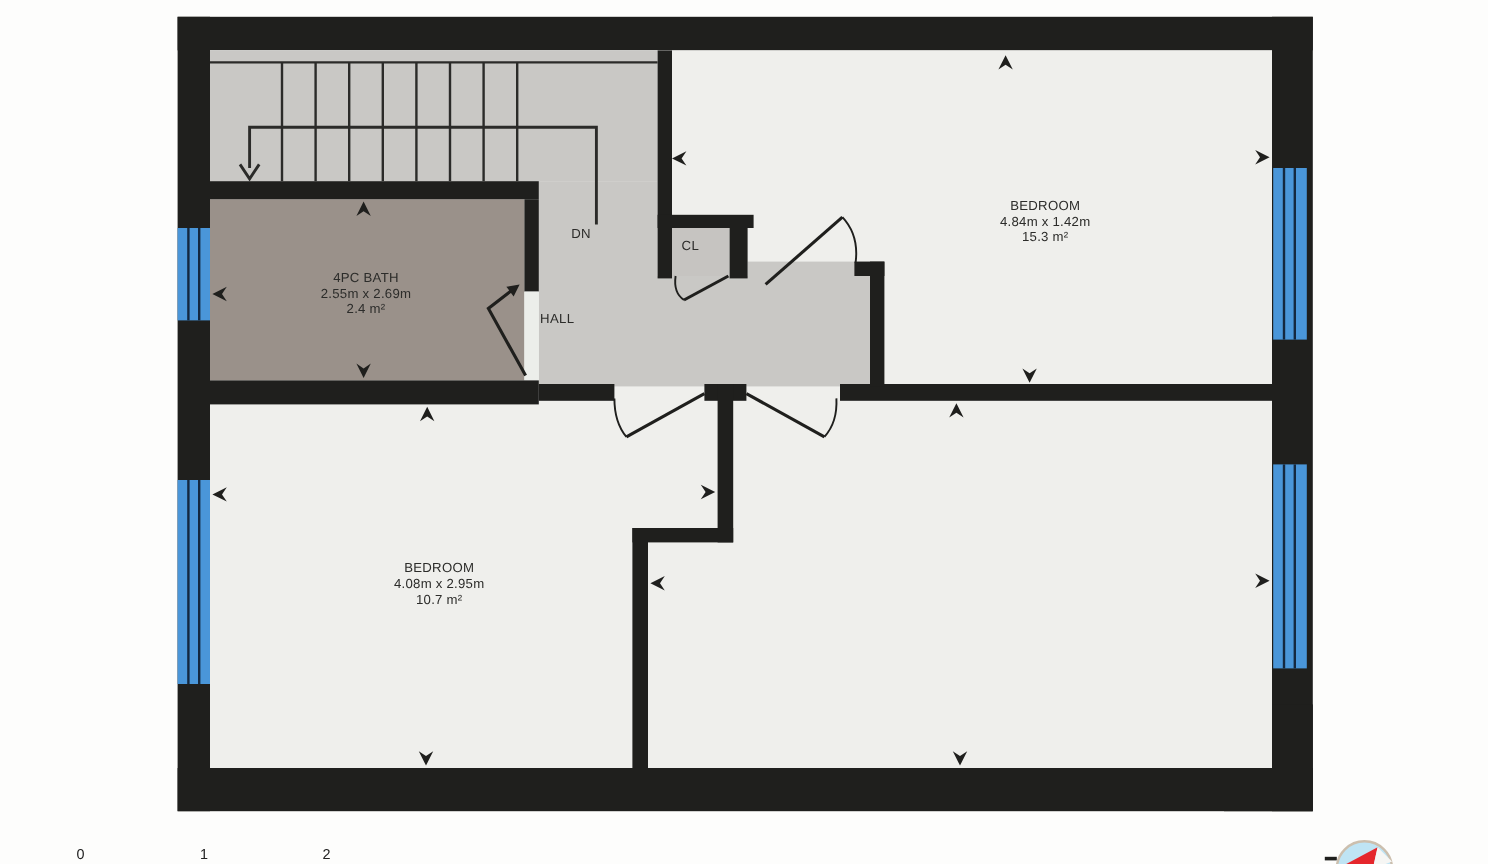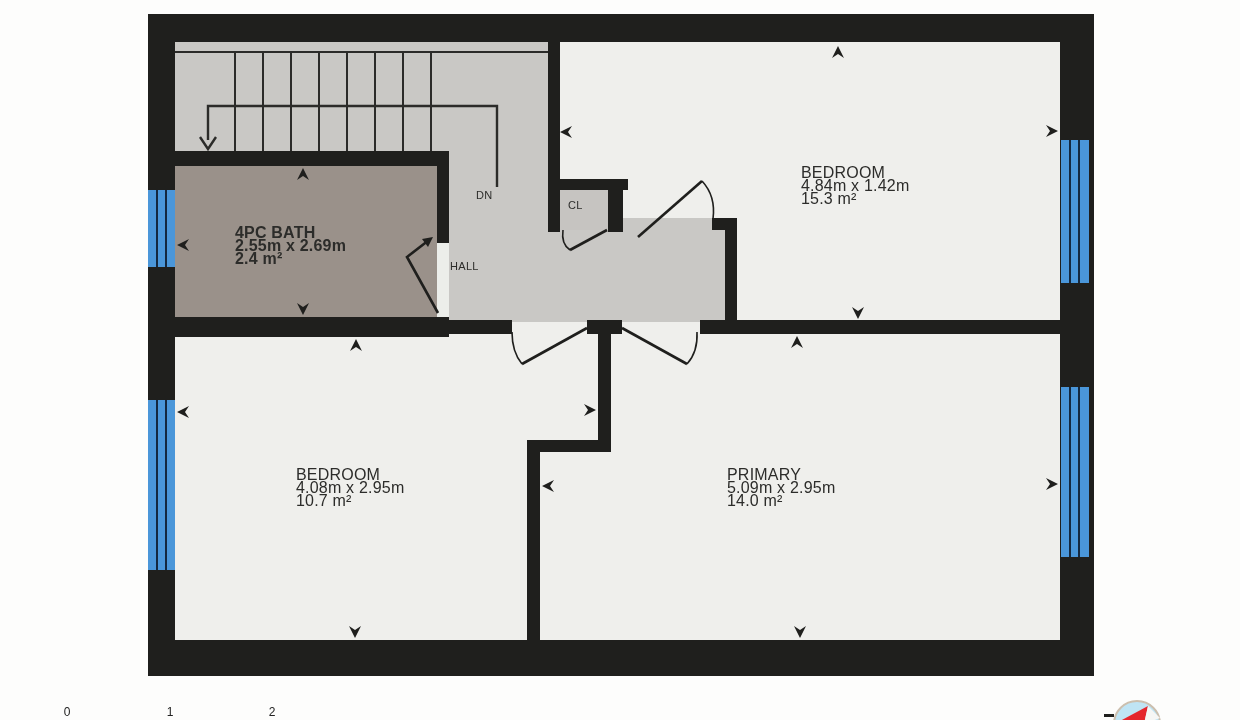--- a/index.html
+++ b/index.html
@@ -3,21 +3,21 @@
 <meta charset="utf-8">
 <style>
   html,body{margin:0;padding:0;background:#ffffff;}
   body{width:1240px;height:720px;overflow:hidden;font-family:"Liberation Sans",sans-serif;}
   #canvas{position:relative;width:1240px;height:720px;background:#fdfdfc;overflow:hidden;}
   .wall{position:absolute;background:var(--wall,#1f1f1d);}
   .fill{position:absolute;}
   .window{position:absolute;background:var(--window,#4a96d9);}
   .pane-line{position:absolute;top:0;bottom:0;width:2px;background:#14283f;}
   svg.overlay{position:absolute;left:0;top:0;pointer-events:none;}
-  .room-label{position:absolute;color:#2c2c2a;font-size:16px;line-height:13px;letter-spacing:.2px;}
+  .room-label{position:absolute;text-align:center;color:#2c2c2a;font-size:11px;line-height:13px;letter-spacing:.2px;}
   .small-label{position:absolute;color:#2c2c2a;font-size:11px;letter-spacing:.3px;}
   .scale-num{position:absolute;color:#222;font-size:12px;text-align:center;width:20px;}
   #compass{position:absolute;left:1113px;top:700px;width:48px;height:48px;border-radius:50%;
            background:var(--compass_face,#bfe4f4);border:2px solid #ccbfae;box-sizing:border-box;}
   #compass svg{position:absolute;left:0;top:0;}
   #compass-tick{position:absolute;left:1104px;top:714px;width:10px;height:3px;background:#1f1f1d;}
 </style>
 </head>
 <body>
 
@@ -126,37 +126,32 @@
       <polygon points="596,410 584,404 588,410 584,416"></polygon>
     </g>
   </svg>
 
   <div class="room-label" style="left:801px;top:166px;width:140px;">
     <div>BEDROOM</div>
     <div>4.84m x 1.42m</div>
     <div>15.3 m²</div>
   </div>
 
-  <div class="room-label" style="left:235px;top:226px;width:140px;font-weight:bold;">
+  <div class="room-label" style="left:235px;top:226px;width:140px;">
     <div>4PC BATH</div>
     <div>2.55m x 2.69m</div>
     <div>2.4 m²</div>
   </div>
 
   <div class="room-label" style="left:296px;top:468px;width:140px;">
     <div>BEDROOM</div>
     <div>4.08m x 2.95m</div>
     <div>10.7 m²</div>
   </div>
 
-  <div class="room-label" style="left:727px;top:468px;width:140px;">
-    <div>PRIMARY</div>
-    <div>5.09m x 2.95m</div>
-    <div>14.0 m²</div>
-  </div>
 
   <div class="small-label" style="left:476px;top:189px;width:40px;">DN</div>
   <div class="small-label" style="left:568px;top:199px;width:40px;">CL</div>
   <div class="small-label" style="left:450px;top:260px;width:80px;">HALL</div>
 
   <div>
     <div class="scale-num" style="left:57px;top:705px;">0</div>
     <div class="scale-num" style="left:160px;top:705px;">1</div>
     <div class="scale-num" style="left:262px;top:705px;">2</div>
   </div>

